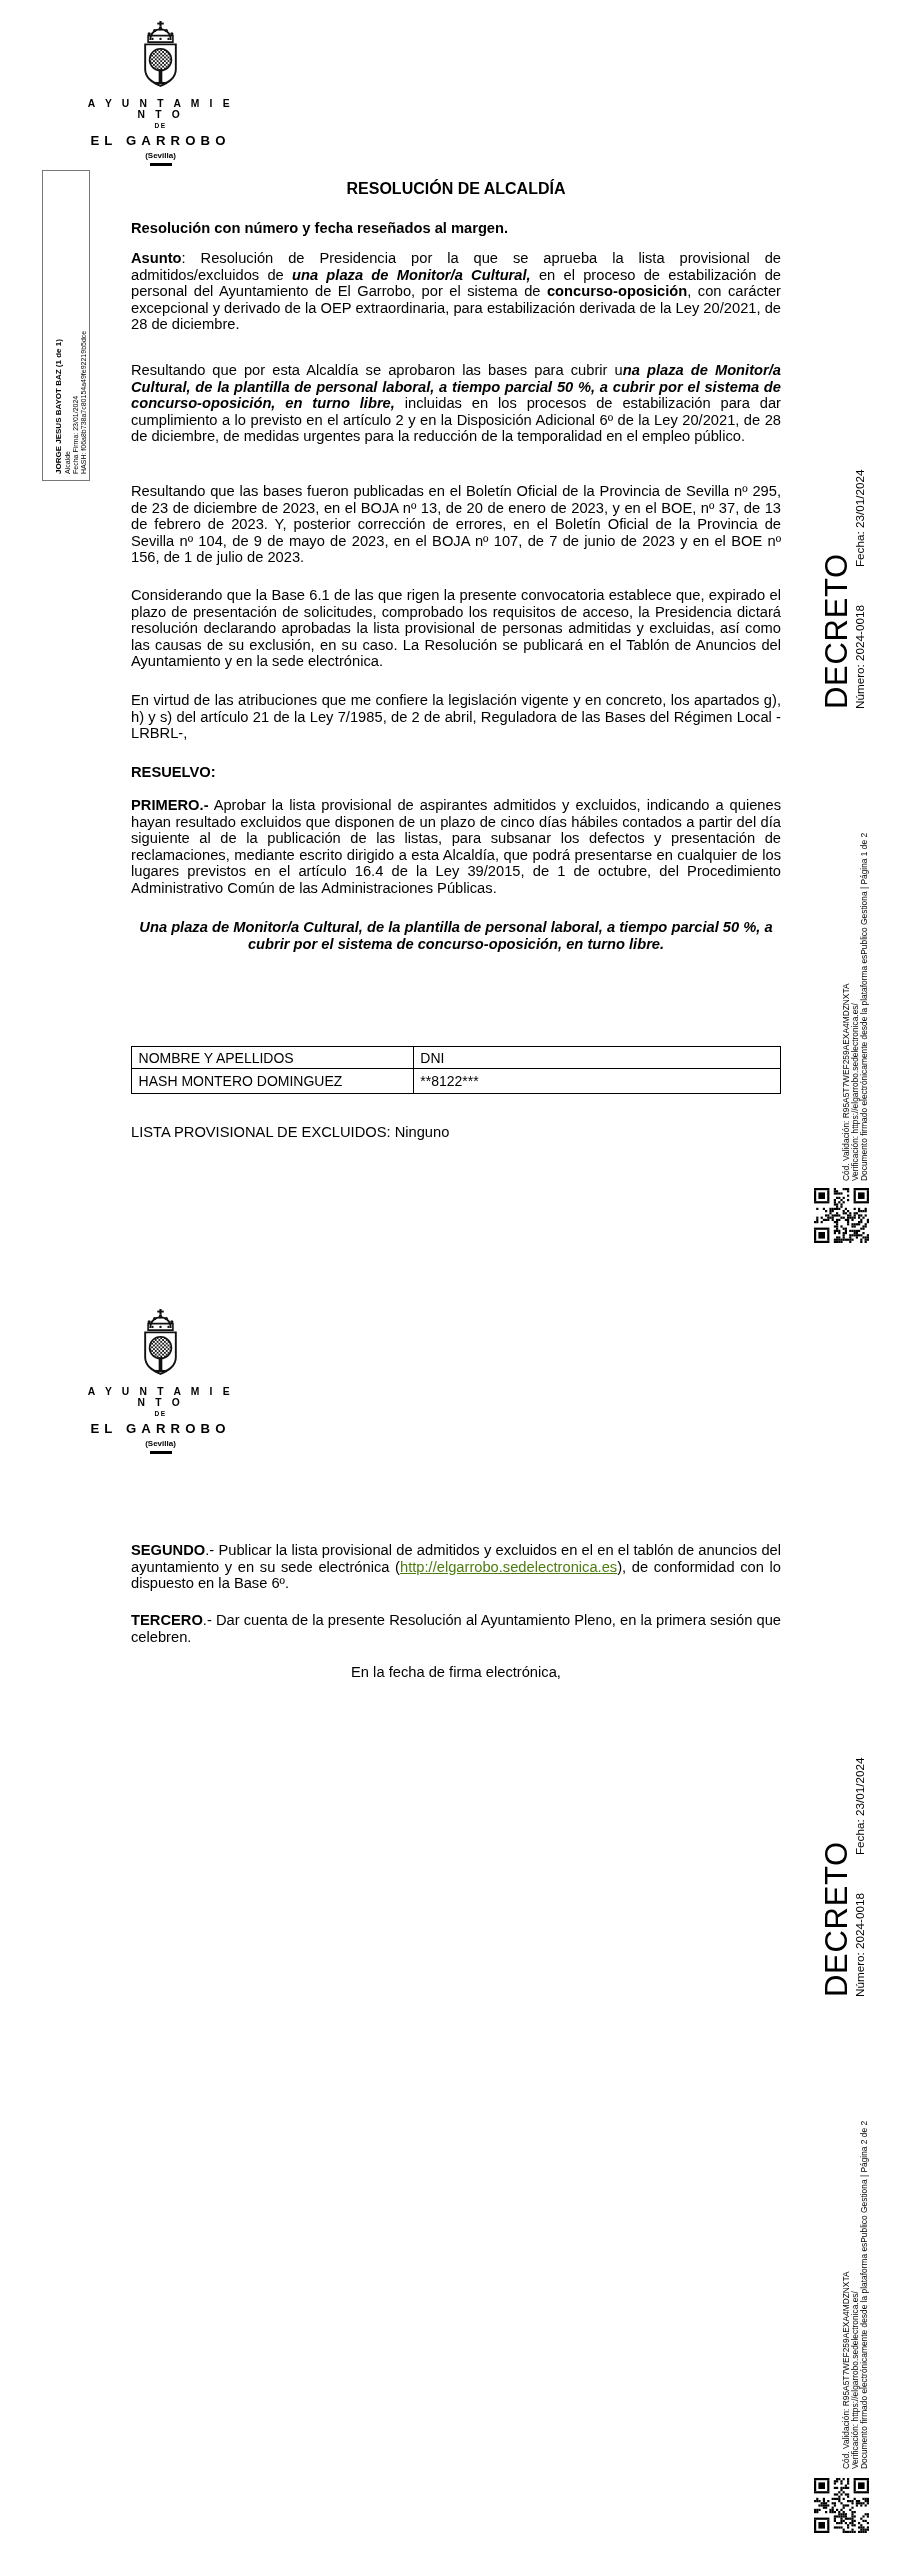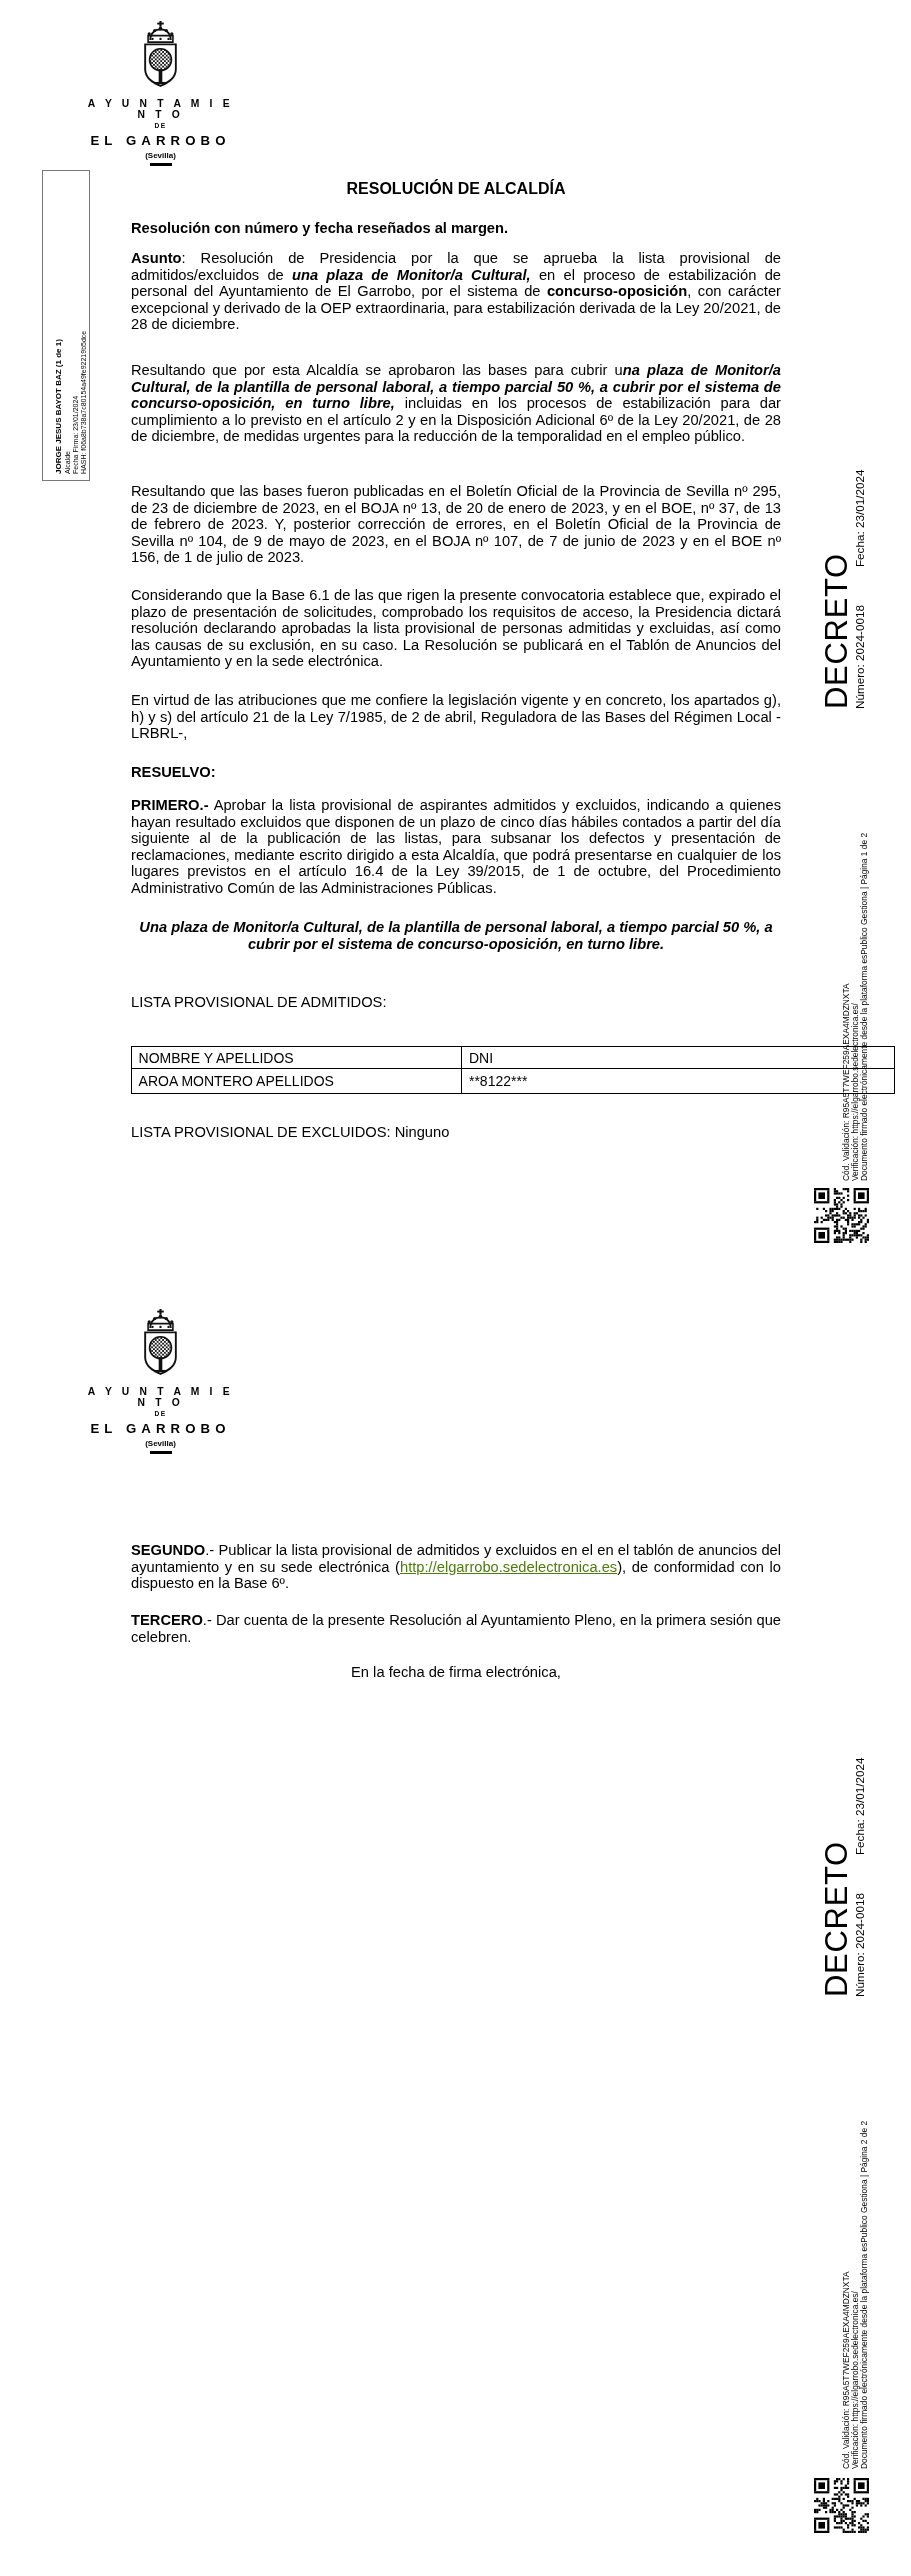--- a/index.html
+++ b/index.html
@@ -19,21 +19,21 @@
   .abs{position:absolute;}
   .col{left:131px;width:650px;}
   .para{font-size:14.7px;line-height:16.5px;text-align:justify;}
   .b{font-weight:bold;}
   .i{font-style:italic;}
   .center{text-align:center;}
   .title{font-size:16px;font-weight:bold;text-align:center;}
   .link{color:#4d7c0f;text-decoration:underline;cursor:pointer;}
 
   
-  table.lista{border-collapse:collapse;width:764px;font-size:14px;}
+  table.lista{border-collapse:collapse;width:650px;font-size:14px;}
   table.lista td{border:0.7px solid #000;padding:0 0 0 6.6px;vertical-align:middle;}
   table.lista tr.hd td{height:21px;}
   table.lista tr.rw td{height:24px;}
   td.c1{width:280px;} td.c2{width:369px;}
 
   
   .rot{position:absolute;transform:rotate(-90deg);transform-origin:0 0;}
   .sigbox{position:absolute;left:42px;top:170px;width:46px;height:309px;border:0.7px solid #777;background:#fff;}
   .sig{left:54px;top:474px;width:297px;height:34px;}
   .sig .l1{font-size:8px;font-weight:bold;line-height:9.5px;white-space:nowrap;}
@@ -95,30 +95,29 @@
   <div class="abs col para b" style="top:220px;">Resolución con número y fecha reseñados al margen.</div>
   <div class="abs col title" style="top:180px;">RESOLUCIÓN DE ALCALDÍA</div>
   <div class="abs col para" style="top:250px;"><span class="b">Asunto</span><span>: Resolución de Presidencia por la que se aprueba la lista provisional de admitidos/excluidos de </span><span class="b i">una plaza de Monitor/a Cultural,</span><span> en el proceso de estabilización de personal del Ayuntamiento de El Garrobo, por el sistema de </span><span class="b">concurso-oposición</span><span>, con carácter excepcional y derivado de la OEP extraordinaria, para estabilización derivada de la Ley 20/2021, de 28 de diciembre.</span></div>
   <div class="abs col para" style="top:362px;"><span>Resultando que por esta Alcaldía se aprobaron las bases para cubrir u</span><span class="b i">na plaza de Monitor/a Cultural, de la plantilla de personal laboral, a tiempo parcial 50 %, a cubrir por el sistema de concurso-oposición, en turno libre,</span><span> incluidas en los procesos de estabilización para dar cumplimiento a lo previsto en el artículo 2 y en la Disposición Adicional 6º de la Ley 20/2021, de 28 de diciembre, de medidas urgentes para la reducción de la temporalidad en el empleo público.</span></div>
   <div class="abs col para" style="top:483px;"><span>Resultando que las bases fueron publicadas en el Boletín Oficial de la Provincia de Sevilla nº 295, de 23 de diciembre de 2023, en el BOJA nº 13, de 20 de enero de 2023, y en el BOE, nº 37, de 13 de febrero de 2023. Y, posterior corrección de errores, en el Boletín Oficial de la Provincia de Sevilla nº 104, de 9 de mayo de 2023, en el BOJA nº 107, de 7 de junio de 2023 y en el BOE nº 156, de 1 de julio de 2023.</span></div>
   <div class="abs col para" style="top:587px;"><span>Considerando que la Base 6.1 de las que rigen la presente convocatoria establece que, expirado el plazo de presentación de solicitudes, comprobado los requisitos de acceso, la Presidencia dictará resolución declarando aprobadas la lista provisional de personas admitidas y excluidas, así como las causas de su exclusión, en su caso. La Resolución se publicará en el Tablón de Anuncios del Ayuntamiento y en la sede electrónica.</span></div>
   <div class="abs col para" style="top:692px;"><span>En virtud de las atribuciones que me confiere la legislación vigente y en concreto, los apartados g), h) y s) del artículo 21 de la Ley 7/1985, de 2 de abril, Reguladora de las Bases del Régimen Local -LRBRL-,</span></div>
   <div class="abs col para b" style="top:764px;">RESUELVO:</div>
   <div class="abs col para" style="top:797px;"><span class="b">PRIMERO.-</span><span> Aprobar la lista provisional de aspirantes admitidos y excluidos, indicando a quienes hayan resultado excluidos que disponen de un plazo de cinco días hábiles contados a partir del día siguiente al de la publicación de las listas, para subsanar los defectos y presentación de reclamaciones, mediante escrito dirigido a esta Alcaldía, que podrá presentarse en cualquier de los lugares previstos en el artículo 16.4 de la Ley 39/2015, de 1 de octubre, del Procedimiento Administrativo Común de las Administraciones Públicas.</span></div>
   <div class="abs col para b i center" style="top:919px;">Una plaza de Monitor/a Cultural, de la plantilla de personal laboral, a tiempo parcial 50 %, a cubrir por el sistema de concurso-oposición, en turno libre.</div>
-  <div class="abs col para" style="top:994px;">LISTA PROVISIONAL DE ADMITIDOS:</div>
 
   <table class="lista abs" style="left:131px;top:1046px;">
     <tbody>
       <tr class="hd">
         <td class="c1">NOMBRE Y APELLIDOS</td>
         <td class="c2">DNI</td>
       </tr>
       <tr class="rw">
-        <td class="c1">AROA MONTERO APELLIDOS</td>
+        <td class="c1">HASH MONTERO DOMINGUEZ</td>
         <td class="c2">**8122***</td>
       </tr>
     </tbody>
   </table>
 
   <div class="abs col para" style="top:1124px;">LISTA PROVISIONAL DE EXCLUIDOS: Ninguno</div>
 
   <div class="rot decreto">
     <div class="word">DECRETO</div>
     <div class="nums">

